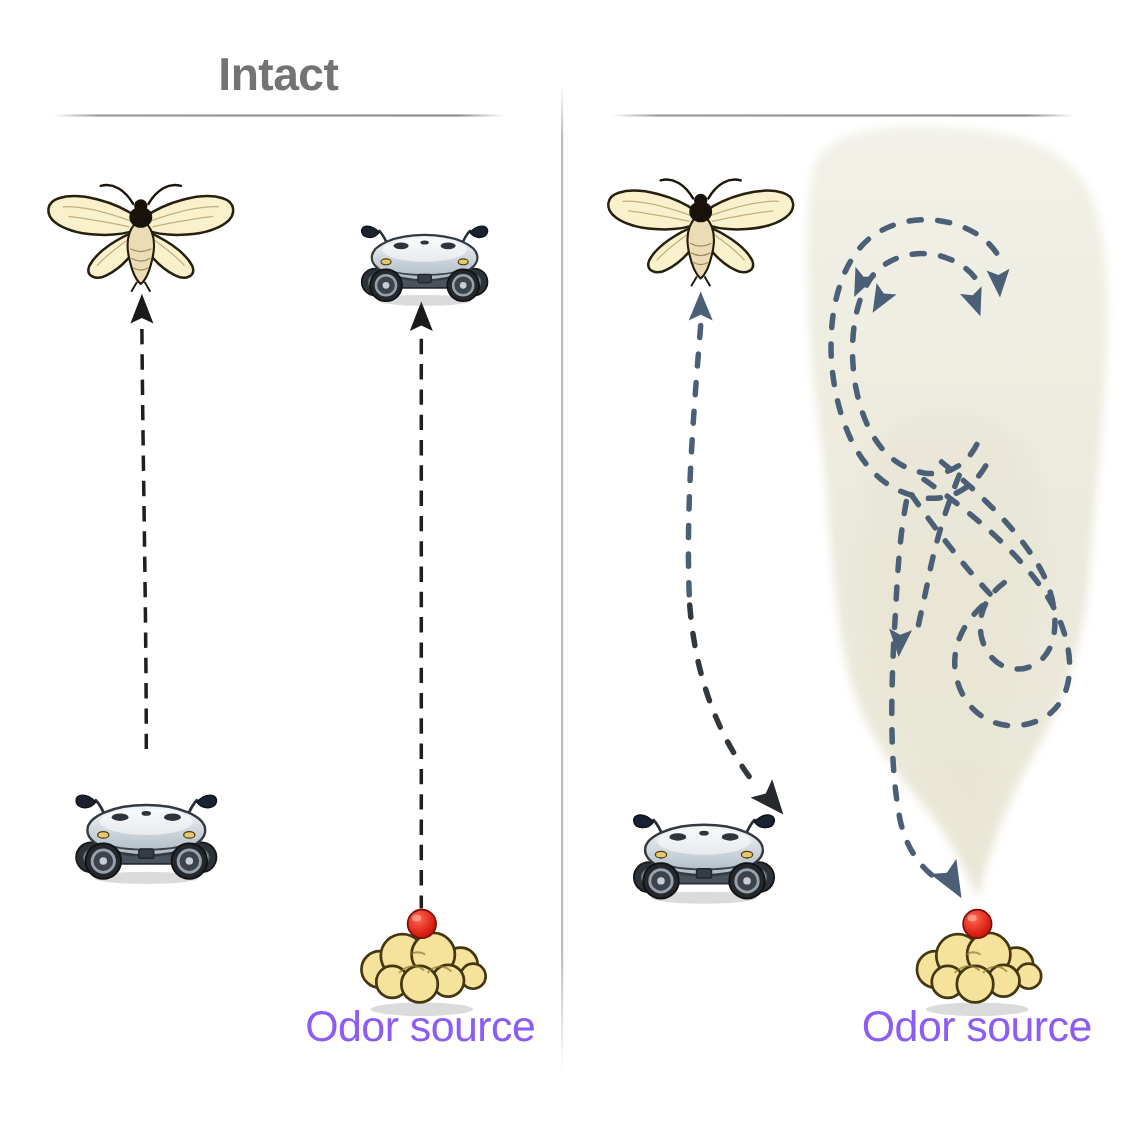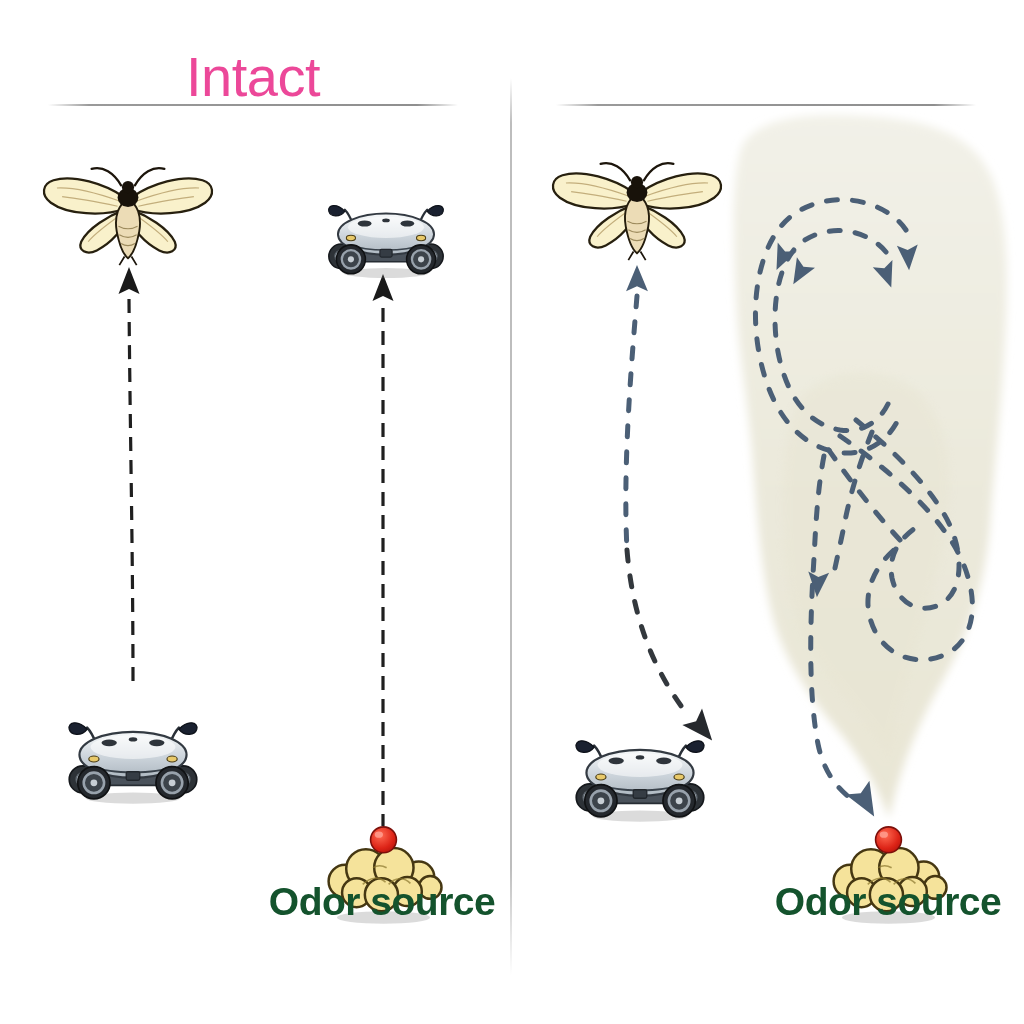--- a/index.html
+++ b/index.html
@@ -2,38 +2,38 @@
 <html><head>
 <meta charset="utf-8">
 <style>
   html,body{margin:0;padding:0;background:#ffffff;}
   #stage{
     position:relative;width:1024px;height:1024px;background:#ffffff;overflow:hidden;
     font-family:"Liberation Sans","DejaVu Sans",sans-serif;
   }
   .panel-title{
     position:absolute;top:44px;transform:translateX(-50%);
-    font-size:56px;font-weight:400;color:#ec4899;letter-spacing:-0.5px;white-space:nowrap;
+    font-size:42px;font-weight:700;color:#737373;letter-spacing:-0.5px;white-space:nowrap;
   }
   #title-left{left:253px;}
   #title-right{left:766px;}
   .hdivider{
     position:absolute;top:104px;height:2px;
     background:linear-gradient(to right, rgba(150,150,150,0), #9a9a9a 10%, #8f8f8f 90%, rgba(150,150,150,0));
     box-shadow:0 1px 0 rgba(255,255,255,0.85);
   }
   #hdiv-left{left:48px;width:410px;}
   #hdiv-right{left:556px;width:420px;}
   .vdivider{
     position:absolute;left:510px;top:78px;width:2px;height:897px;
     background:linear-gradient(to bottom, rgba(180,180,180,0), #bdbdbd 5%, #bdbdbd 88%, rgba(190,190,190,0));
   }
   .odor-label{
-    position:absolute;top:880px;transform:translateX(-50%);
-    font-size:39px;font-weight:700;color:#14532d;letter-spacing:-0.5px;white-space:nowrap;
+    position:absolute;top:912px;transform:translateX(-50%);
+    font-size:39px;font-weight:400;color:#8b5cf6;letter-spacing:-0.5px;white-space:nowrap;
   }
   #odor-label-left{left:382px;}
   #odor-label-right{left:888px;}
   svg#canvas{position:absolute;left:0;top:0;}
 
   
   .wing{fill:#f9f1cb;stroke:#27200f;stroke-width:2.6;stroke-linejoin:round;}
   .vein{fill:none;stroke:#c3ae7c;stroke-width:1.3;}
   .abdomen{fill:#ecdcb6;stroke:#241c0c;stroke-width:2.2;}
   .seg{fill:none;stroke:#9c8a5c;stroke-width:1.3;}

